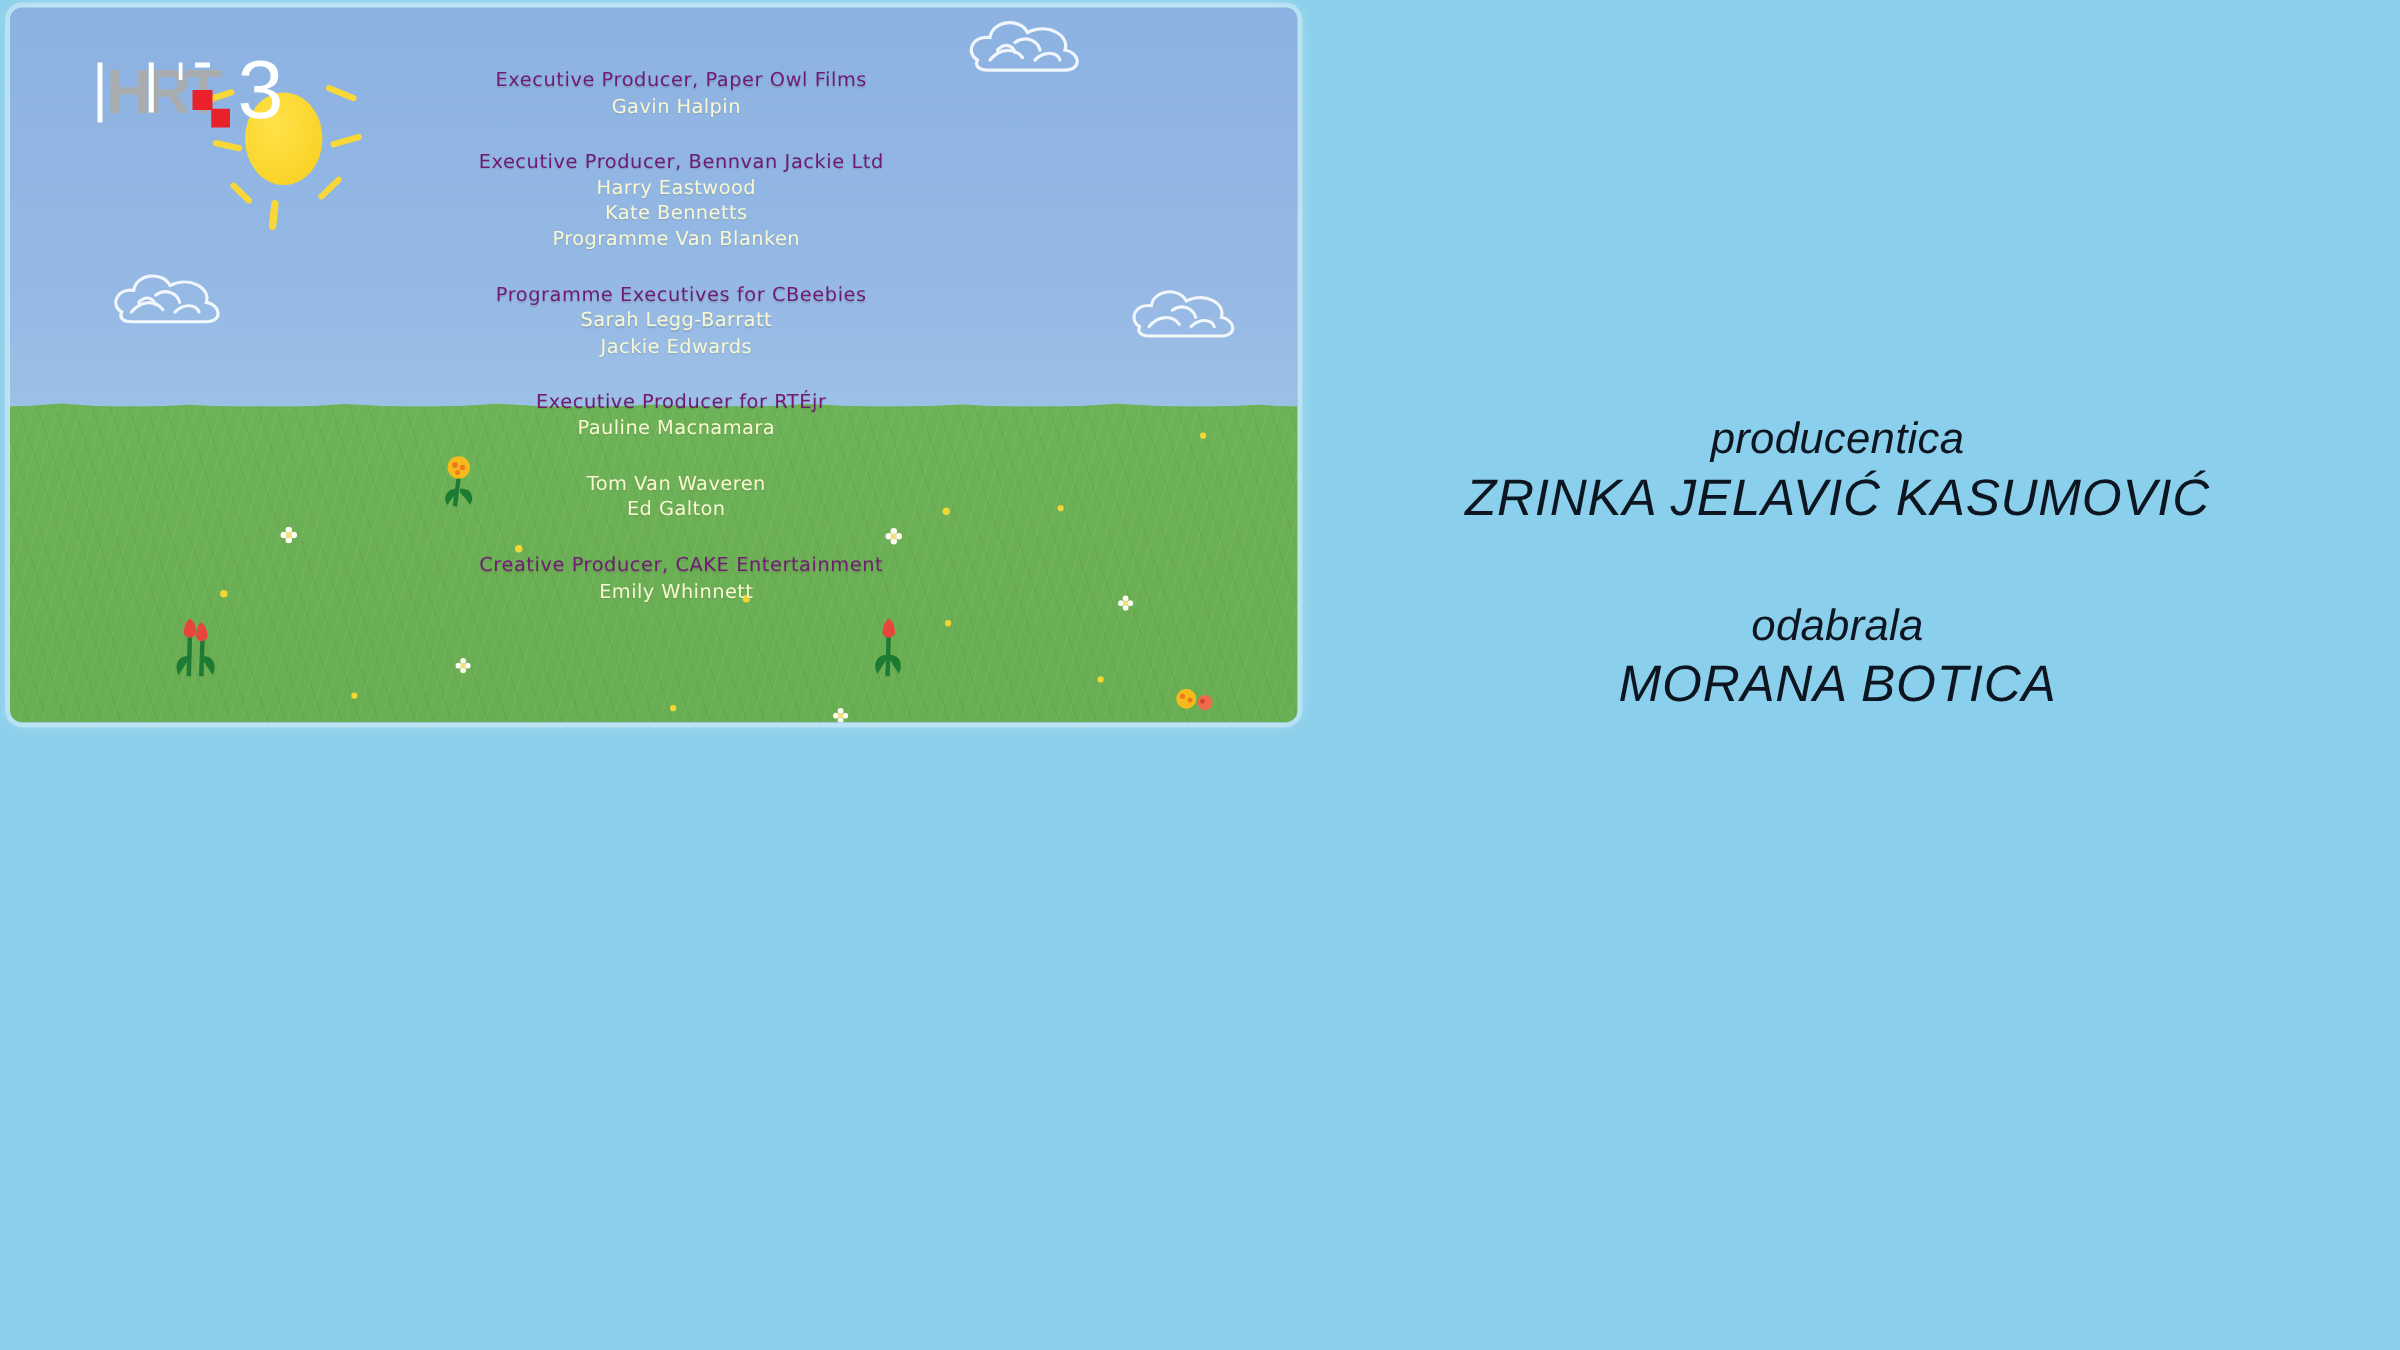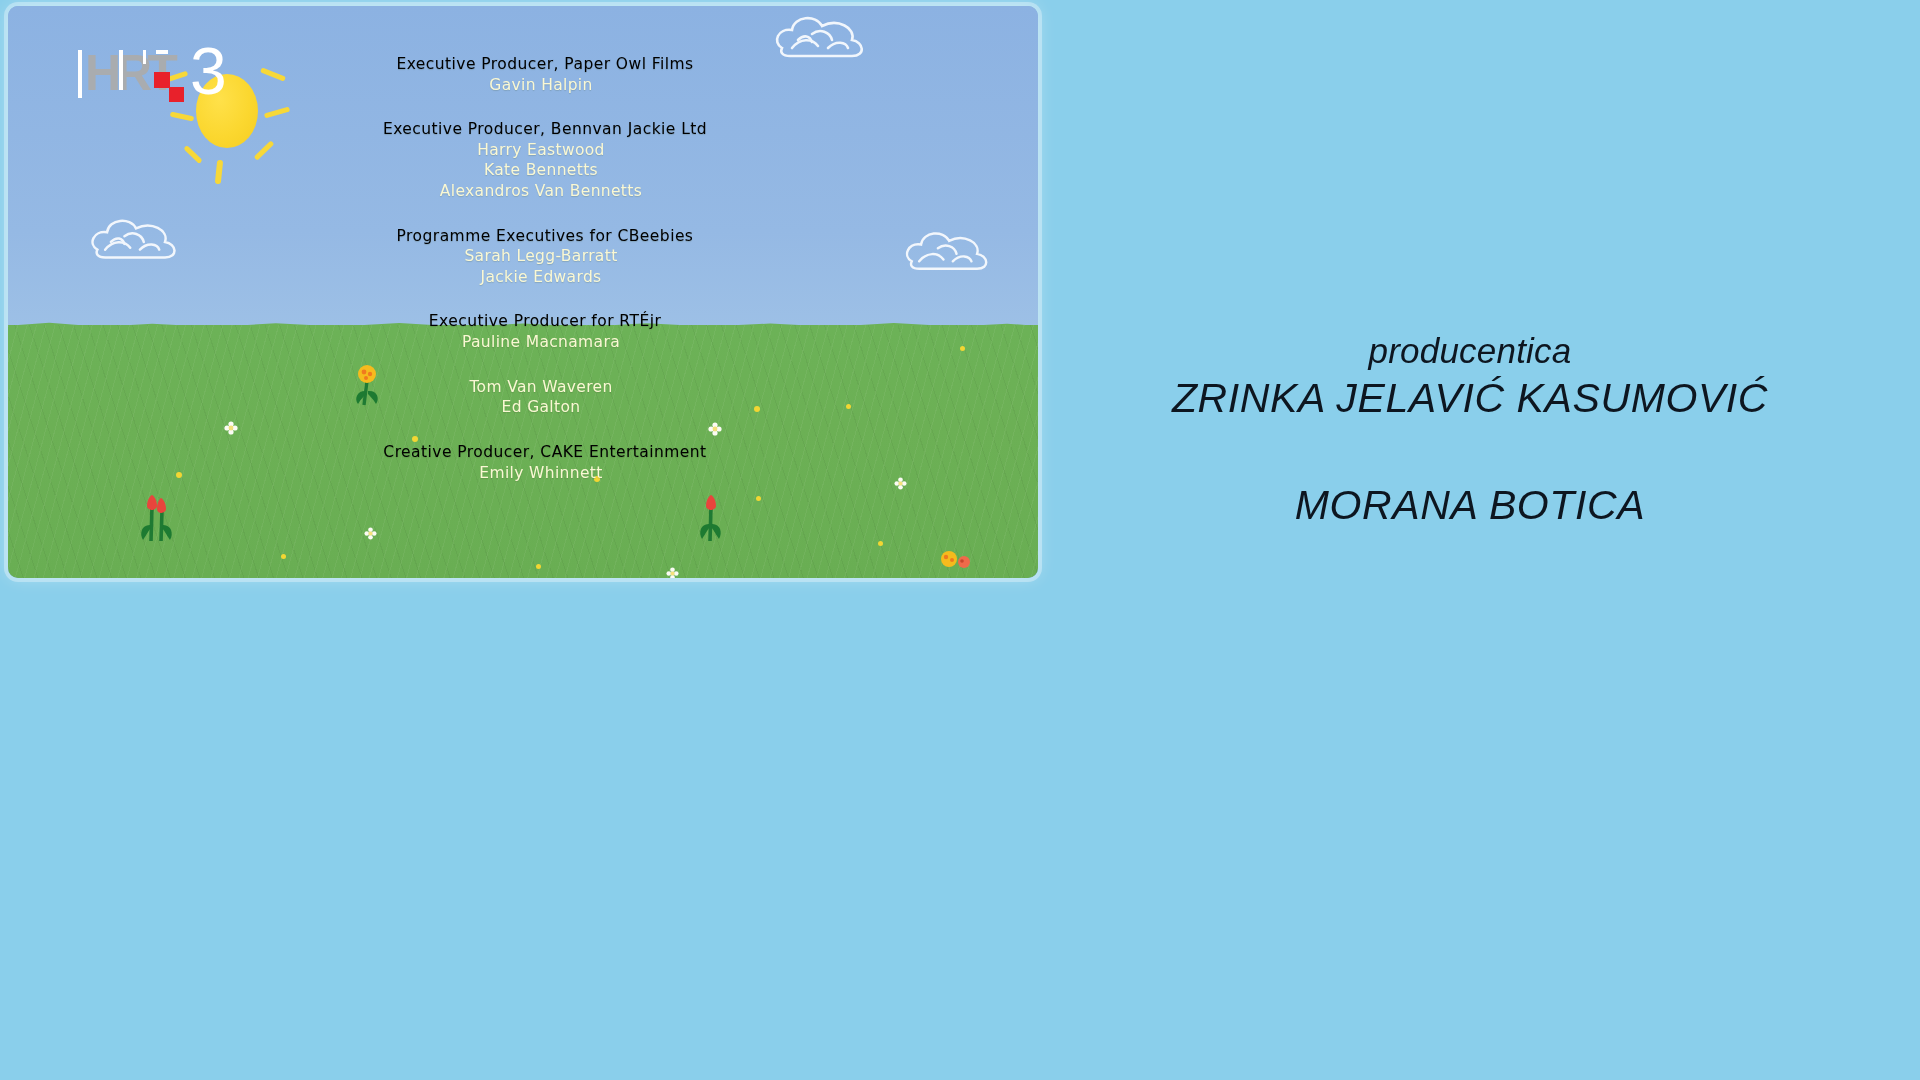--- a/index.html
+++ b/index.html
@@ -55,21 +55,21 @@
   .cloud{ position:absolute; opacity:.92; }
 
   
   #video-credits{
     position:absolute; left:0; top:48px; width:100%;
     text-align:center; z-index:6;
     font-family:"DejaVu Sans", sans-serif;
   }
   .cred-block{ margin-bottom:24px; }
   .cred-role{
-    color:#000000; font-size:15.5px; letter-spacing:.45px;
+    color:#701a75; font-size:15.5px; letter-spacing:.45px;
     line-height:1.33; text-shadow:0 1px 1px rgba(60,80,40,.20);
     font-weight:400;
     padding-left:44px;
   }
   .cred-name{
     color:#faf8d4; font-size:15.5px; letter-spacing:.35px;
     line-height:1.33; text-shadow:0 1px 1px rgba(60,80,40,.20);
     font-weight:400;
     margin-left:36px;
   }
@@ -272,21 +272,21 @@
 
     <div id="video-credits">
       <div class="cred-block">
         <div class="cred-role">Executive Producer, Paper Owl Films</div>
         <div class="cred-name">Gavin Halpin</div>
       </div>
       <div class="cred-block">
         <div class="cred-role">Executive Producer,  Bennvan Jackie Ltd</div>
         <div class="cred-name">Harry Eastwood</div>
         <div class="cred-name">Kate Bennetts</div>
-        <div class="cred-name">Alexandros Van Bennetts</div>
+        <div class="cred-name">Programme Van Blanken</div>
       </div>
       <div class="cred-block">
         <div class="cred-role">Programme Executives for CBeebies</div>
         <div class="cred-name">Sarah Legg-Barratt</div>
         <div class="cred-name">Jackie Edwards</div>
       </div>
       <div class="cred-block">
         <div class="cred-role">Executive Producer for RTÉjr</div>
         <div class="cred-name">Pauline Macnamara</div>
       </div>
@@ -302,15 +302,16 @@
 
   </div>
 </div>
 
 <div id="cro-credits">
   <div class="cro-block">
     <div class="cro-role">producentica</div>
     <div class="cro-name">ZRINKA JELAVIĆ KASUMOVIĆ</div>
   </div>
   <div class="cro-block">
+    <div class="cro-role">odabrala</div>
     <div class="cro-name">MORANA BOTICA</div>
   </div>
 </div>
 
 </body></html>

